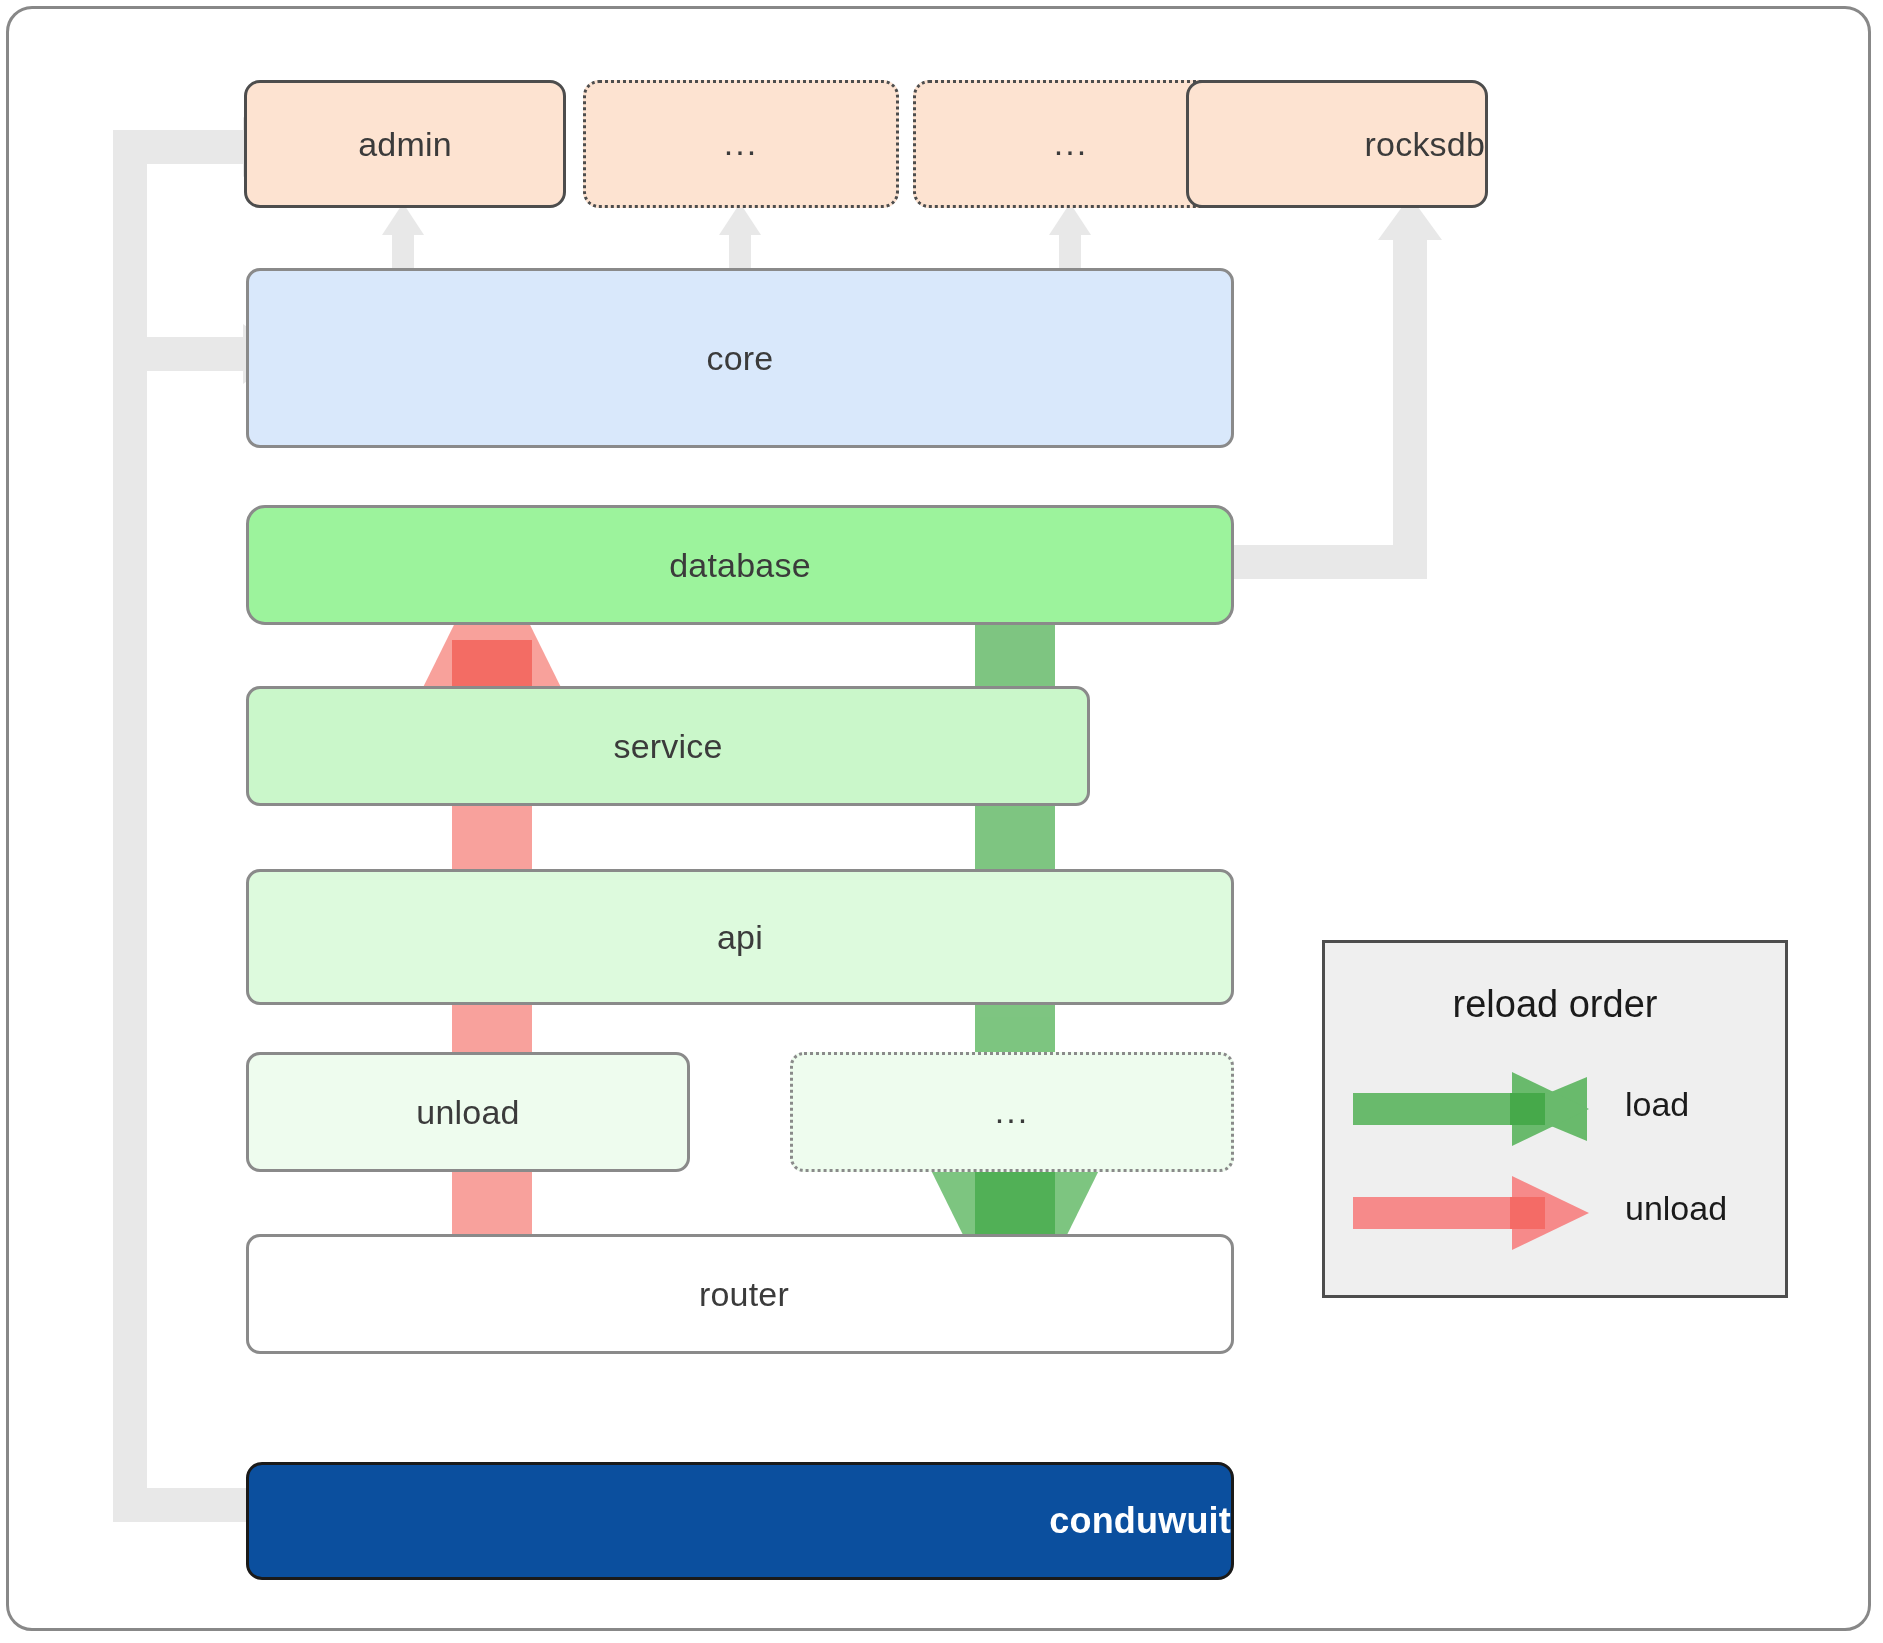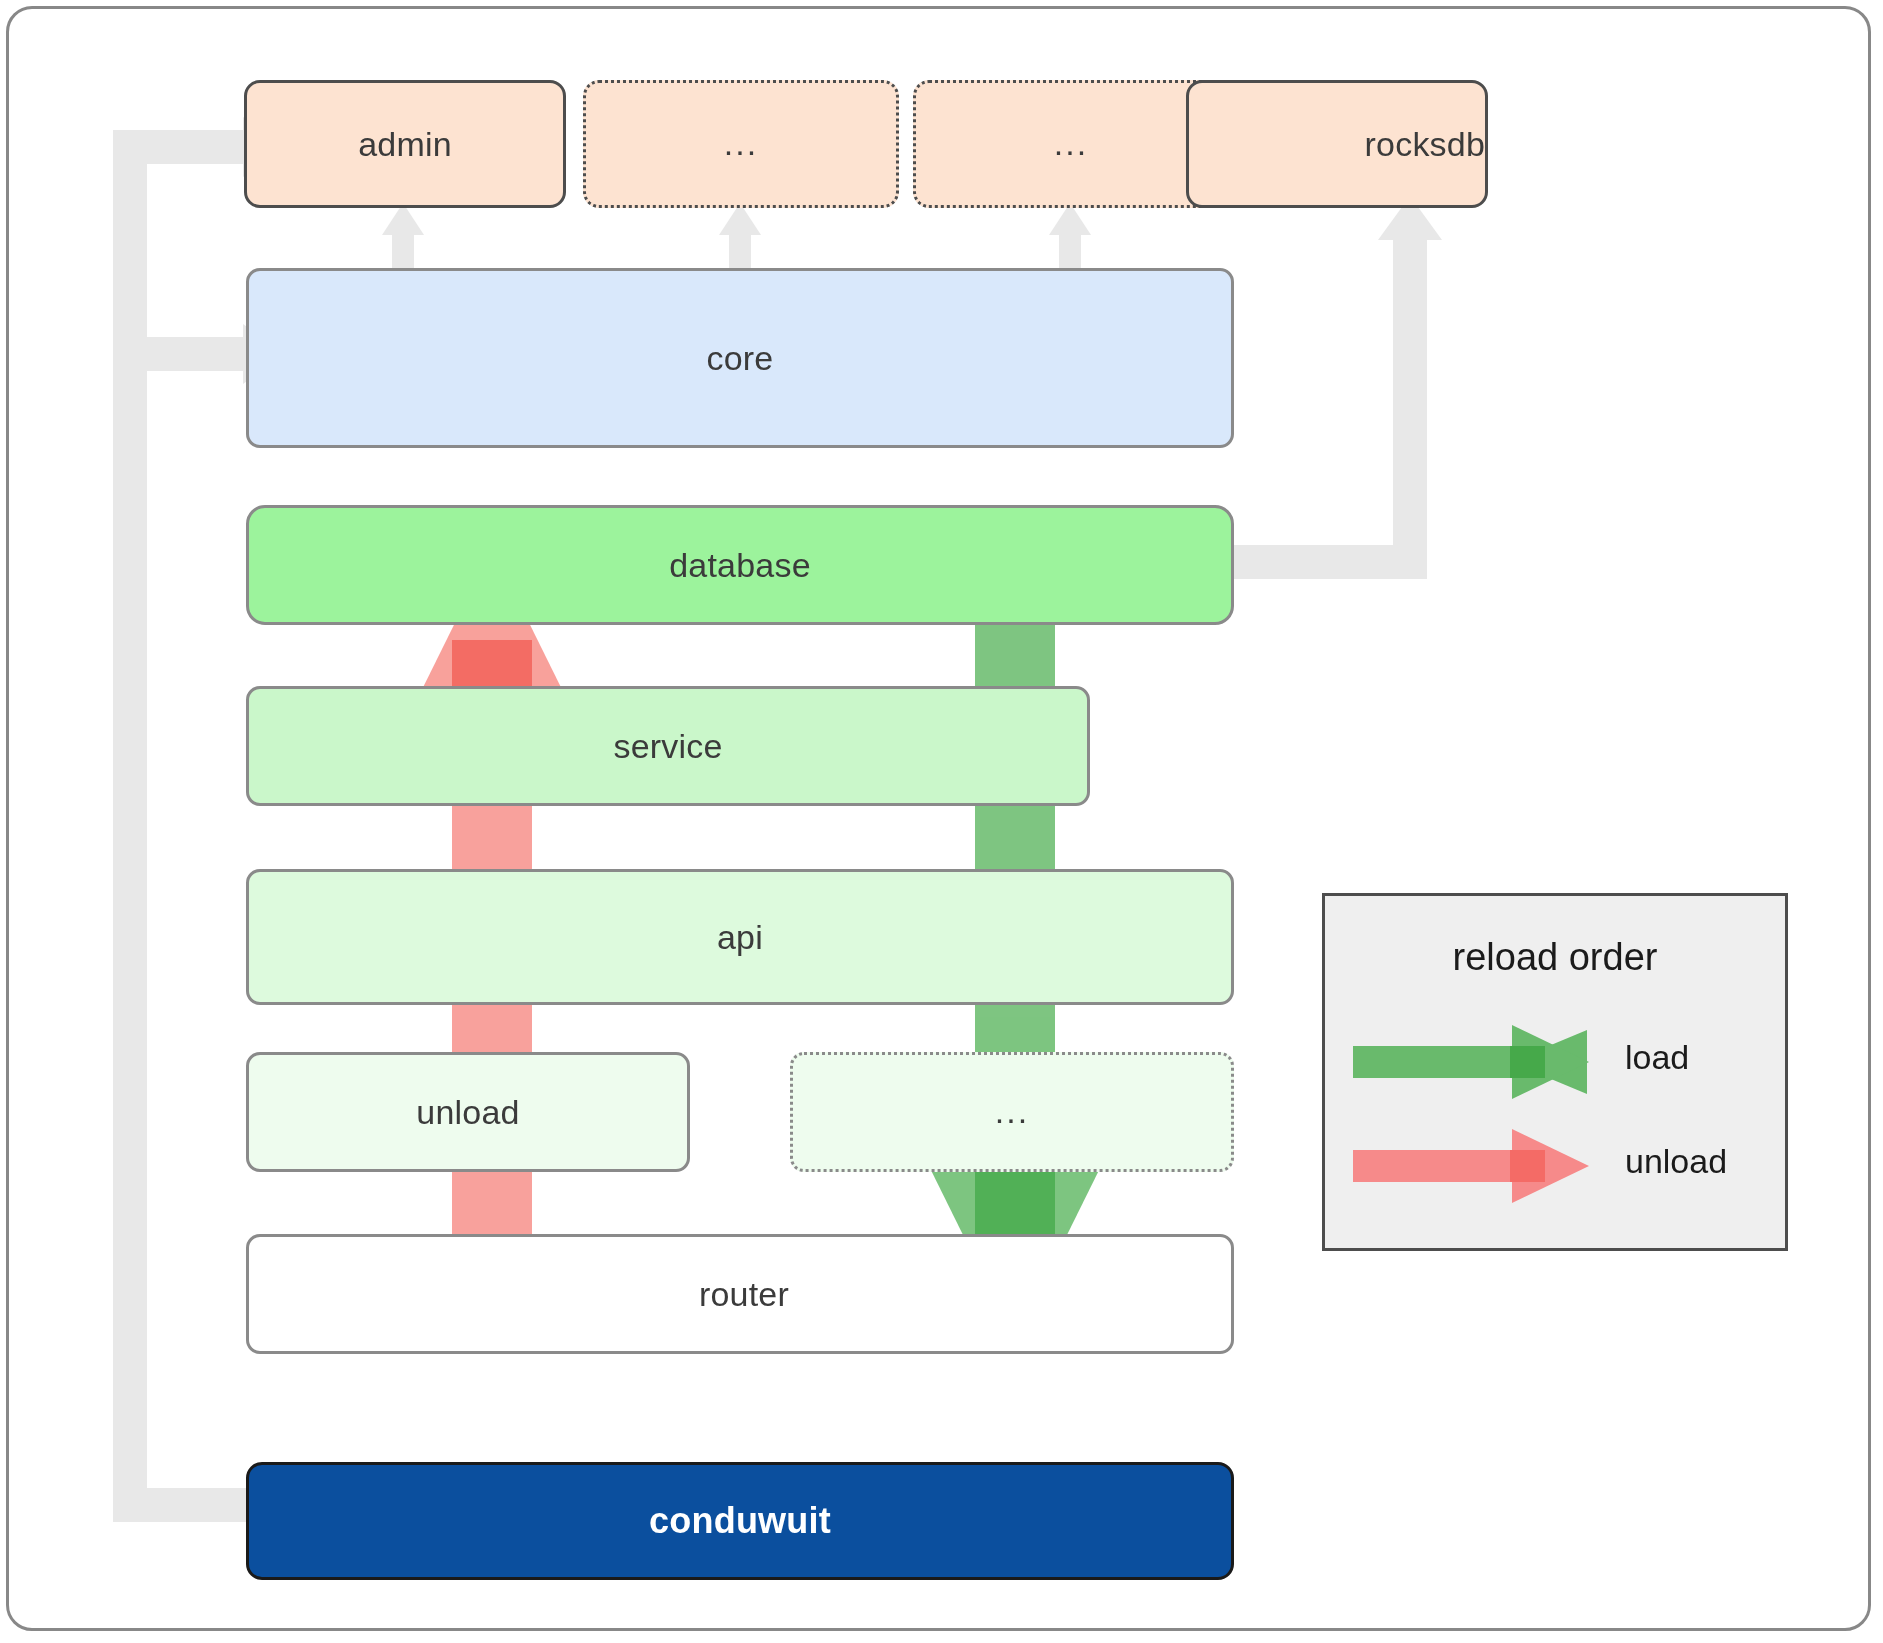--- a/index.html
+++ b/index.html
@@ -96,21 +96,21 @@
     font-size: 34px;
     color: #3b3b3b;
     letter-spacing: 2px;
     line-height: 0.4;
   }
 
   
   .legend {
     position: absolute;
     left: 1322px;
-    top: 893px;
+    top: 940px;
     width: 466px;
     height: 358px;
     background: #efefef;
     border: 3px solid #4d4d4d;
     box-sizing: border-box;
   }
   .legend-title {
     position: absolute;
     left: 0;
     top: 40px;
@@ -230,21 +230,21 @@
   </div>
 
   <div class="node g-dots" style="left:790px; top:1052px; width:444px; height:120px;">
     <span class="dots-label">...</span>
   </div>
 
   <div class="node router" style="left:246px; top:1234px; width:988px; height:120px;">
     <span class="label">router</span>
   </div>
 
-  <div class="node conduwuit" style="left:246px; top:1462px; width:988px; height:118px;">
+  <div class="node conduwuit" style="left:246px; top:1462px; width:988px; height:118px;justify-content:flex-end;">
     <span class="label">conduwuit</span>
   </div>
 
   <div class="legend">
     <div class="legend-title">reload order</div>
 
     <svg style="position:absolute; left:0; top:0; width:466px; height:358px;" viewBox="0 0 466 358">
 
       <g opacity="0.82">
         <rect x="28" y="150" width="185" height="32" fill="#4caf50"></rect>

